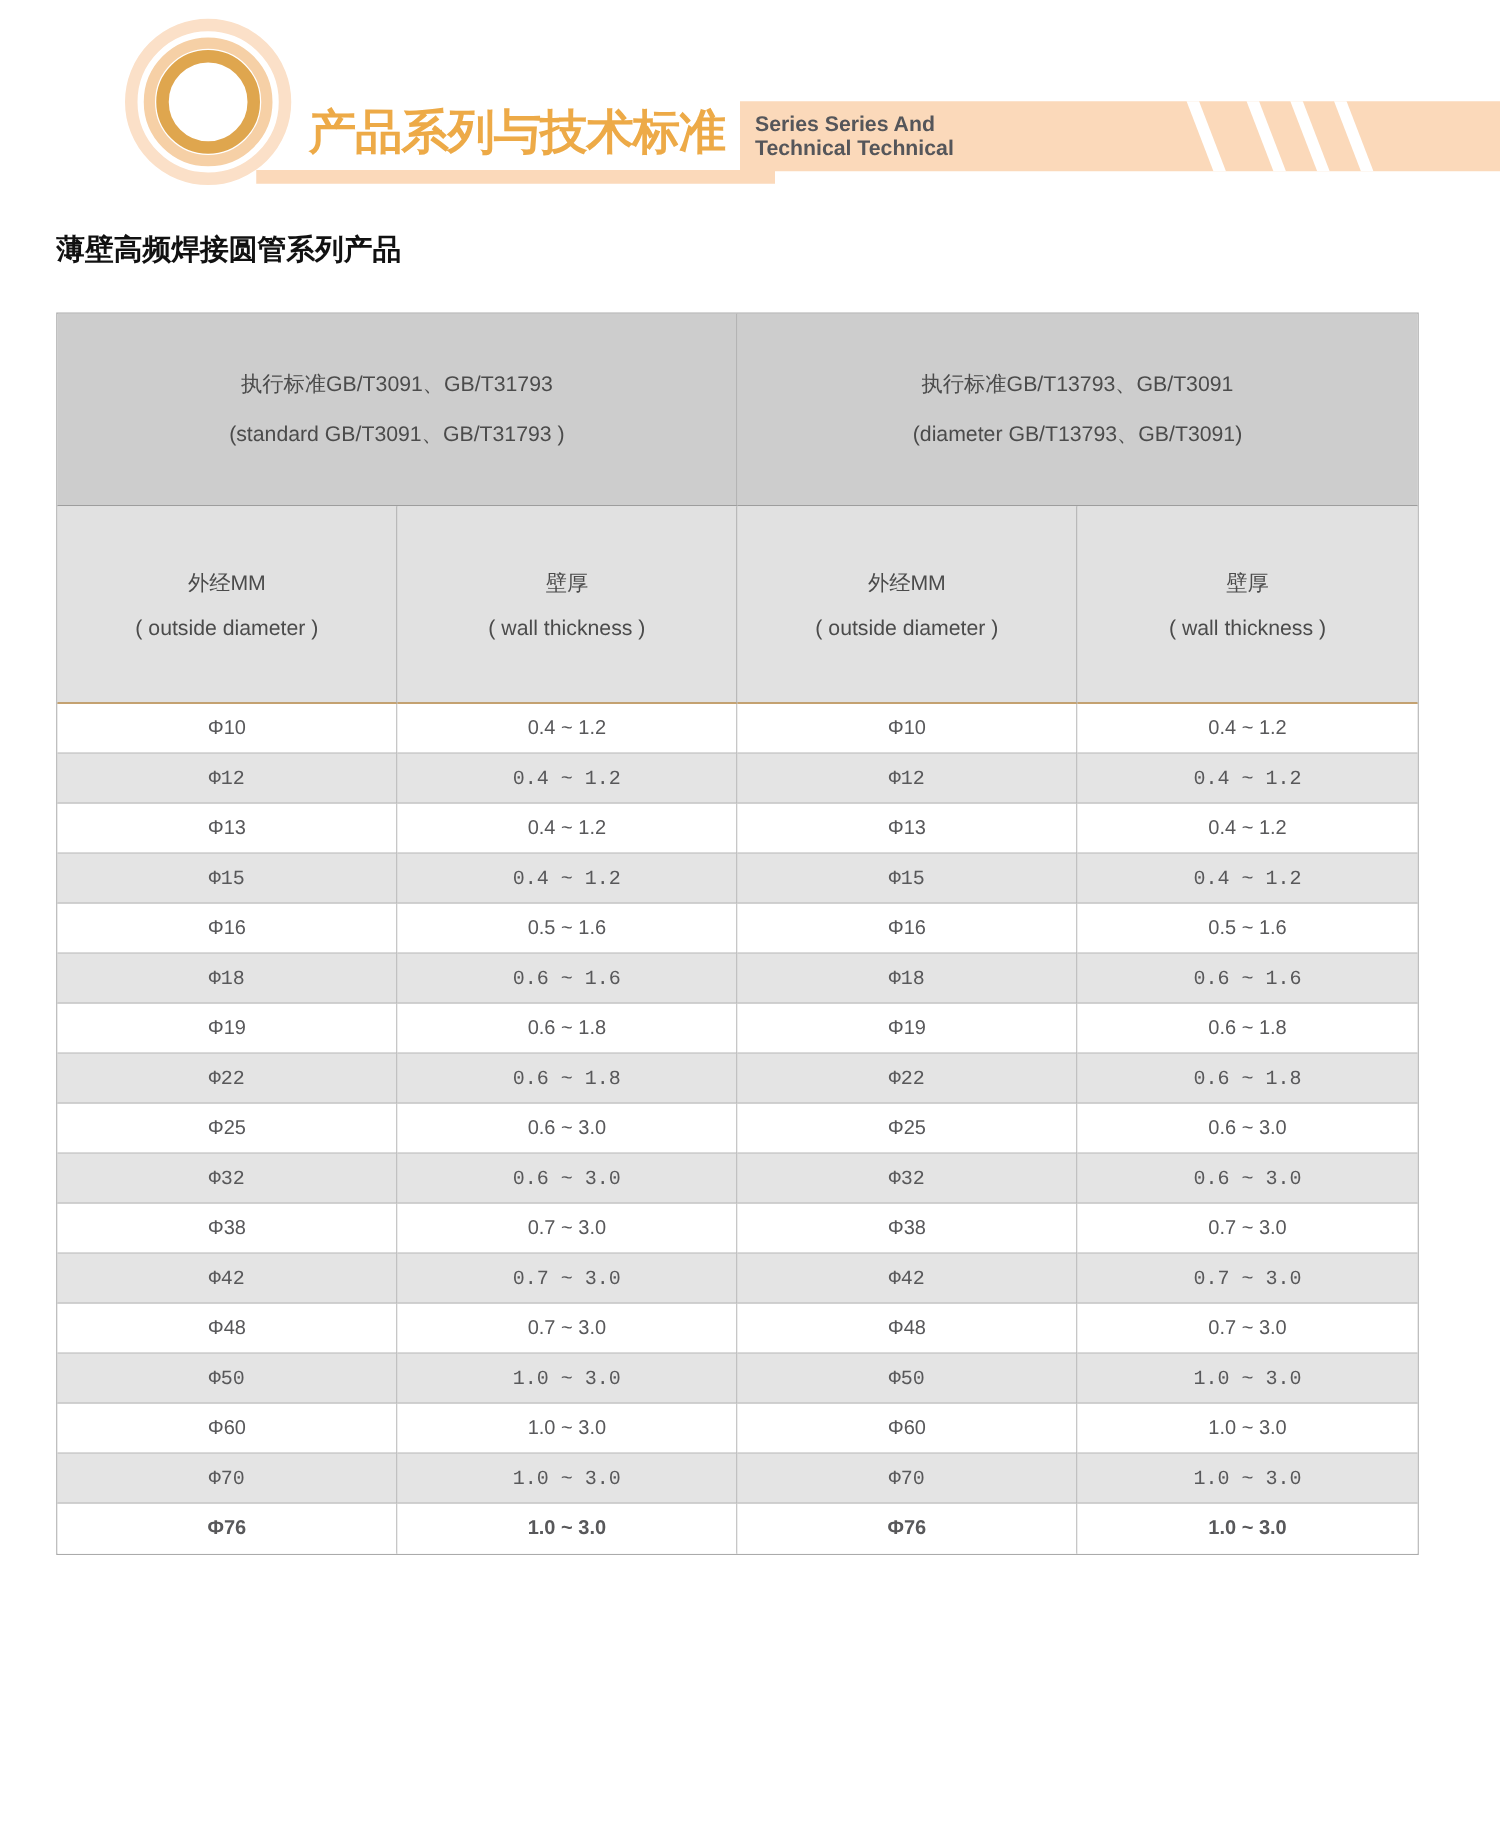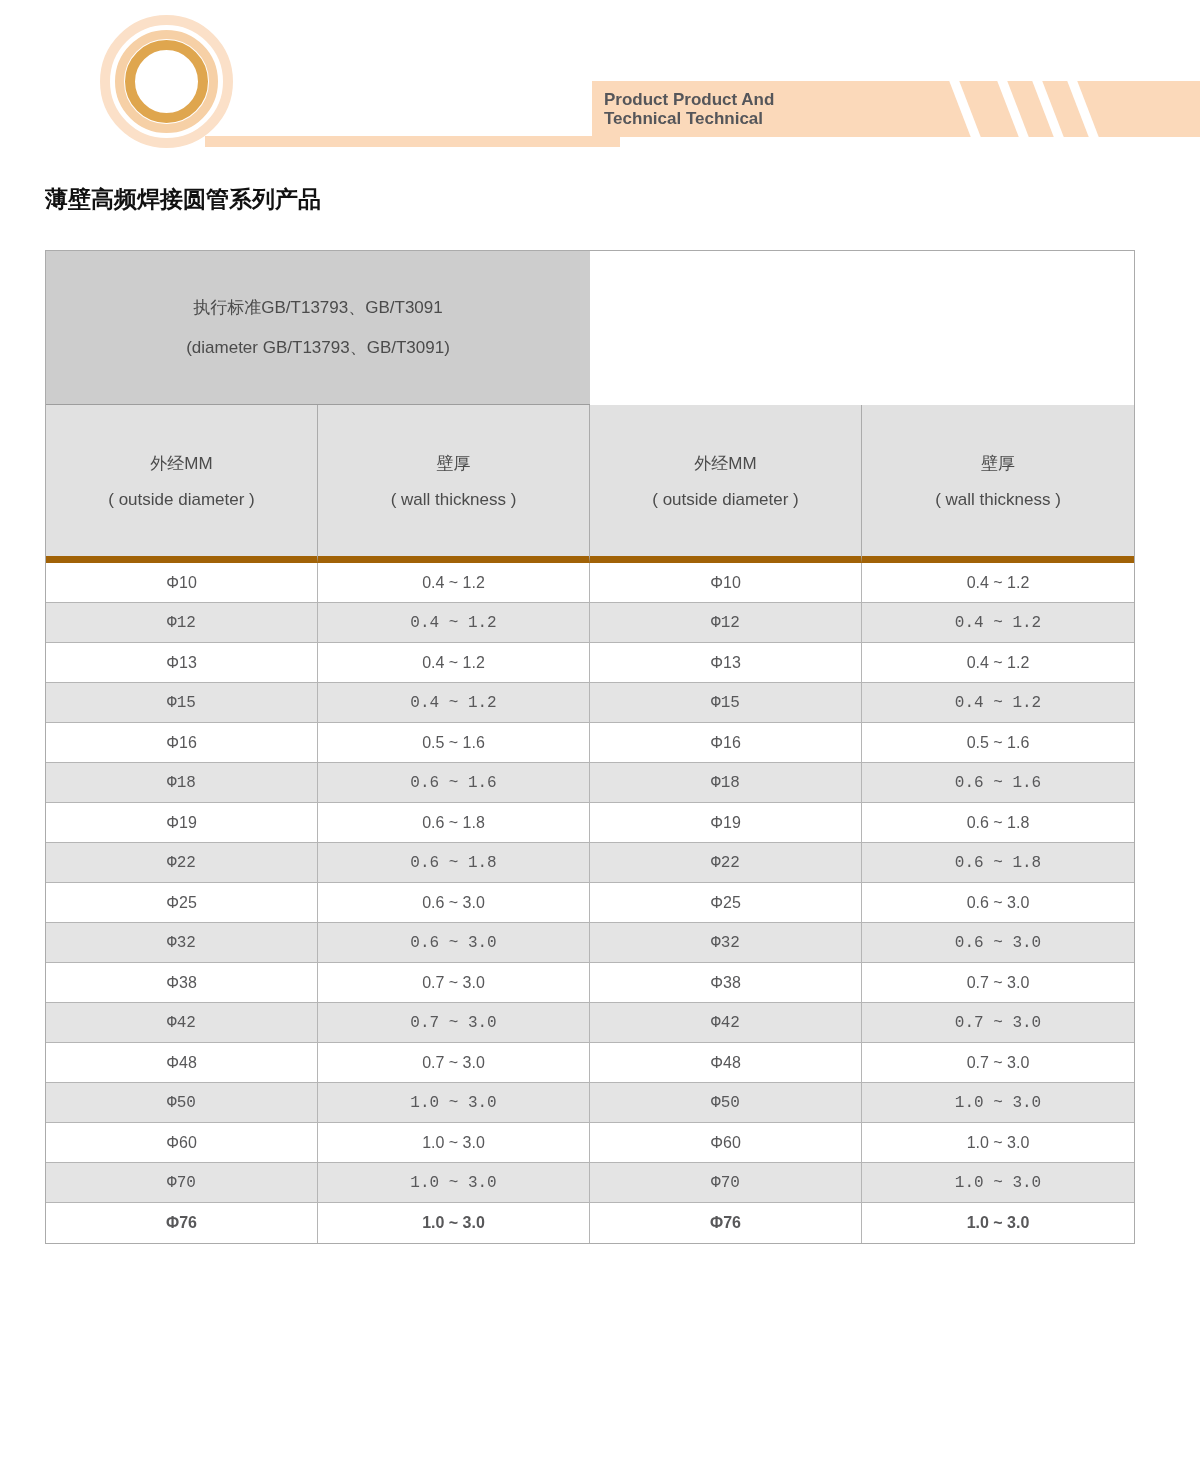--- a/index.html
+++ b/index.html
@@ -69,21 +69,21 @@
     display:flex; flex-direction:column; align-items:center; justify-content:center;
     gap:17px; font-size:17px; color:#4b4b4b; text-align:center;
     border-right:1px solid #ababab; border-bottom:1px solid #9d9d9d;
   }
   .gcell:last-child{border-right:none;}
   .crow{display:grid; grid-template-columns:repeat(4,1fr); height:158px;}
   .ccell{
     background:#e1e1e1;
     display:flex; flex-direction:column; align-items:center; justify-content:center;
     gap:15px; font-size:17px; color:#4b4b4b; text-align:center;
-    border-right:1px solid #ababab; border-bottom:7px solid #a16207;
+    border-right:1px solid #ababab; border-bottom:1px solid #a16207;
   }
   .ccell:last-child{border-right:none;}
   .trow{display:grid; grid-template-columns:repeat(4,1fr); height:40px;}
   .trow.alt .tcell{background:#e4e4e4;font-family:Liberation Mono, monospace;}
   .tcell{
     background:#ffffff;
     display:flex; align-items:center; justify-content:center;
     font-size:16px; color:#58585a;
     border-right:1px solid #b5b5b5; border-bottom:1px solid #b5b5b5;
   }
@@ -96,38 +96,43 @@
 <div class="page">
 
   <div class="logo">
     <div class="ring ring-outer">
       <div class="ring ring-mid">
         <div class="ring ring-gold"></div>
       </div>
     </div>
   </div>
 
+  <h1 class="title-cn">产品系列与技术标准</h1>
 
   <div class="band">
     <div class="band-text">
-      <div>Product Product And</div>
+      <div>Series Series And</div>
       <div>Technical Technical</div>
     </div>
     <div class="stripe s1"></div>
     <div class="stripe s2"></div>
     <div class="stripe s3"></div>
     <div class="stripe s4"></div>
   </div>
   <div class="strip"></div>
 
   <p class="sec-cn">薄壁高频焊接圆管系列产品</p>
 
   <div class="tbl">
     <div class="grow">
       <div class="gcell">
+        <div>执行标准GB/T3091、GB/T31793</div>
+        <div>(standard GB/T3091、GB/T31793 )</div>
+      </div>
+      <div class="gcell">
         <div>执行标准GB/T13793、GB/T3091</div>
         <div>(diameter GB/T13793、GB/T3091)</div>
       </div>
     </div>
     <div class="crow">
       <div class="ccell">
         <div>外经MM</div>
         <div>( outside diameter )</div>
       </div>
       <div class="ccell">

